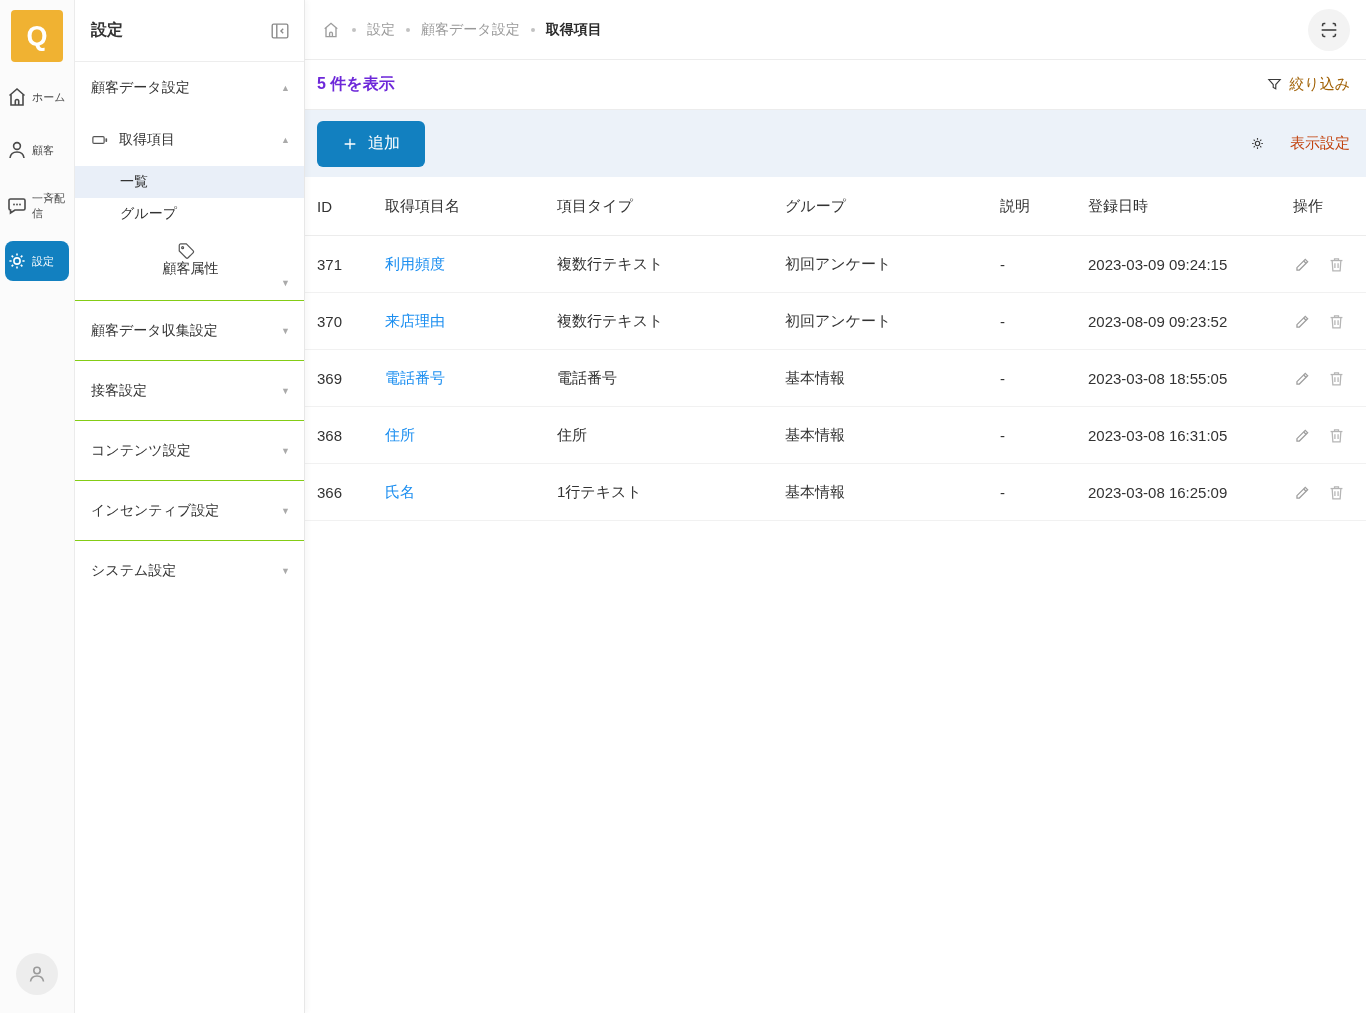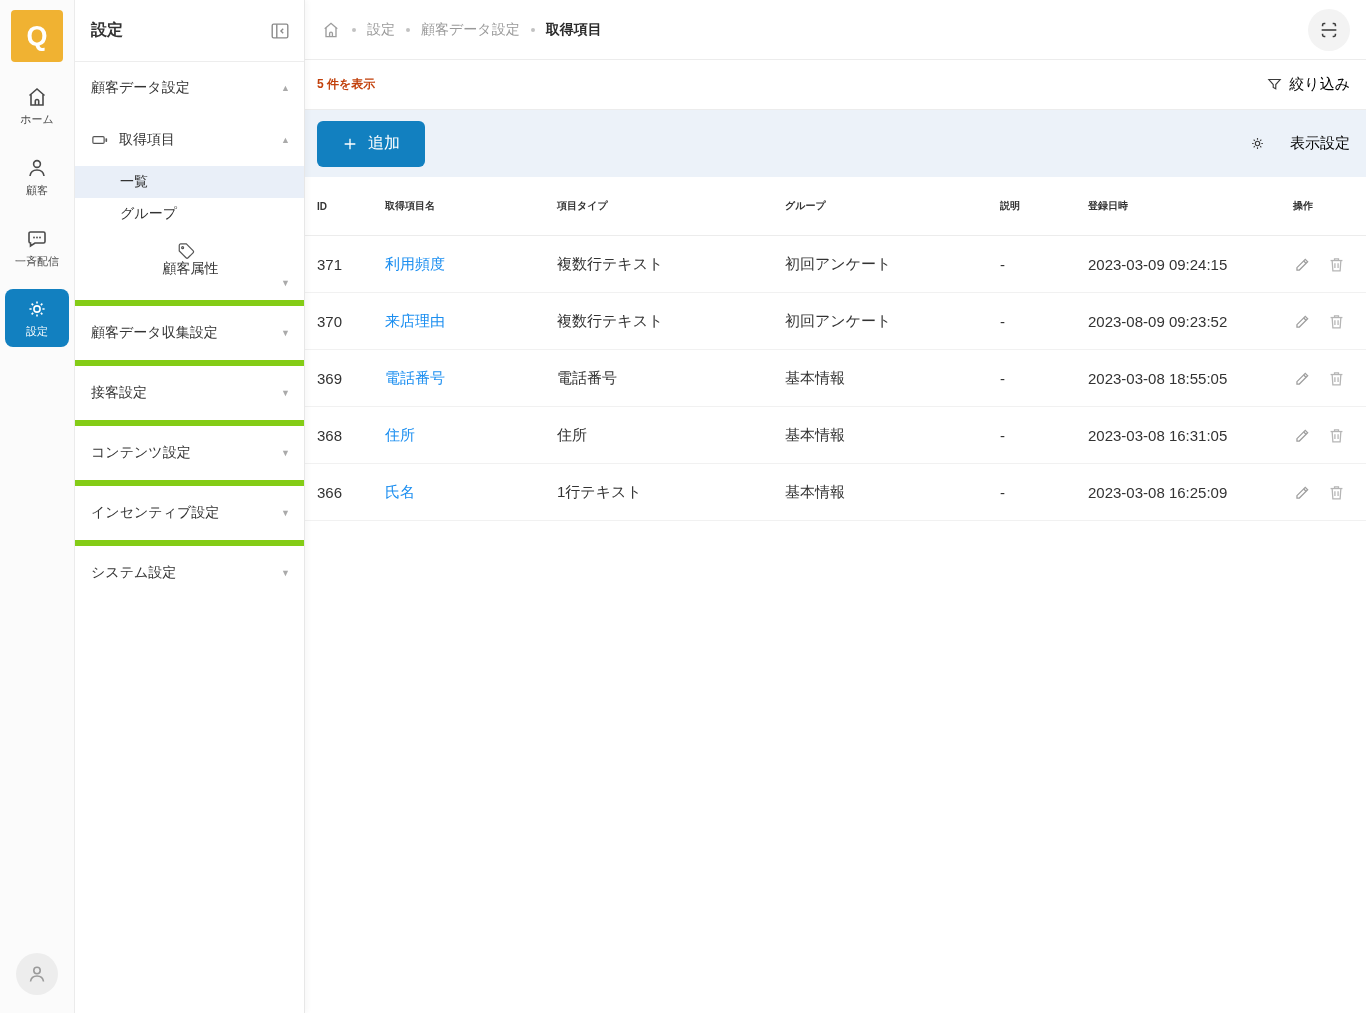--- a/index.html
+++ b/index.html
@@ -15,21 +15,21 @@
     position:absolute; left:0; top:0; bottom:0; width:75px;
     background:#fbfbfb; border-right:1px solid #ebebeb;
     display:flex; flex-direction:column; align-items:center; z-index:3;
   }
   .rail-logo {
     width:52px; height:52px; margin-top:10px; border-radius:4px;
     background:#f0b232; color:#fff; display:flex; align-items:center; justify-content:center;
     font-size:27px; font-weight:700; cursor:pointer;
   }
   .rail-item {
-    margin-top:17px; display:flex; flex-direction:column; align-items:center;
+    margin-top:17px; display:flex; flex-direction:row; align-items:center;
     gap:3px; color:#4a4a4a; font-size:11px; cursor:pointer; width:64px; padding:6px 0;
   }
   .rail-item svg { width:24px; height:24px; stroke:#4a4a4a; }
   .rail-item.active {
     background:#1280c0; border-radius:8px; color:#fff; margin-top:14px; padding:8px 0;
   }
   .rail-item.active svg { stroke:#fff; }
   .rail-avatar {
     margin-top:auto; margin-bottom:18px; width:42px; height:42px; border-radius:50%;
     background:#ededed; display:flex; align-items:center; justify-content:center; cursor:pointer;
@@ -57,21 +57,21 @@
   .sb-item .mi { width:18px; height:18px; margin-right:10px; }
   .sb-item .mi svg { width:18px; height:18px; stroke:#555; }
   .sb-sub {
     display:flex; align-items:center; height:32px; padding-left:45px; font-size:14px;
     color:#333; cursor:pointer;
   }
   .sb-sub.selected { background:#e9eff8;text-align:right; }
   .sb-gap { height:12px; }
   .sb-gap2 { height:8px; }
   .sb-section {
-    height:60px; border-top:6px solid #84cc16; display:flex; align-items:center;
+    height:60px; border-top:1px solid #84cc16; display:flex; align-items:center;
     padding:0 14px 0 16px; font-size:14px; color:#333; cursor:pointer;
   }
   .sb-section .caret { margin-left:auto; font-size:9px; color:#aaa; }
 
   
   .main { position:absolute; left:305px; top:0; right:0; bottom:0; background:#fff; }
   .topbar {
     height:60px; border-bottom:1px solid #ececec; display:flex; align-items:center;
     padding:0 16px;
   }
@@ -84,47 +84,47 @@
   .scan-btn {
     margin-left:auto; width:42px; height:42px; border-radius:50%; background:#f3f3f3;
     display:flex; align-items:center; justify-content:center; cursor:pointer;
   }
   .scan-btn svg { width:22px; height:22px; stroke:#3c3c3c; }
 
   .countbar {
     height:50px; border-bottom:1px solid #ececec; display:flex; align-items:center;
     padding:0 16px 0 12px;
   }
-  .count-text { font-size:12px; font-weight:600; color:#c2410c; }
+  .count-text { font-size:16px; font-weight:600; color:#6d28d9; }
   .filter-btn {
     margin-left:auto; display:flex; align-items:center; gap:6px; font-size:15px;
-    font-weight:500; color:#000000; cursor:pointer;
+    font-weight:500; color:#a16207; cursor:pointer;
   }
   .filter-btn svg { width:17px; height:17px; stroke:#3a3a3a; }
 
   .toolbar {
     height:67px; background:#ecf2f9; display:flex; align-items:center; padding:0 16px 0 12px;
   }
   .add-btn {
     width:108px; height:46px; background:#1280c0; border:none; border-radius:6px; color:#fff;
     display:flex; align-items:center; justify-content:center; gap:10px; font-size:16px;
     cursor:pointer; font-family:Liberation Sans, sans-serif;
   }
   .add-btn svg { width:16px; height:16px; stroke:#fff; }
   .display-btn {
     margin-left:auto; display:flex; align-items:center; gap:24px; font-size:15px;
-    font-weight:500; color:#000000; cursor:pointer;
+    font-weight:500; color:#c2410c; cursor:pointer;
   }
   .display-btn svg { width:17px; height:17px; stroke:#3a3a3a; }
 
   .grid-row {
     display:grid; grid-template-columns:68px 172px 228px 215px 88px 205px 1fr;
     padding-left:12px; align-items:center;
   }
-  .table-header { height:59px; font-size:10px; font-weight:700; color:#333; border-bottom:1px solid #ececec; }
+  .table-header { height:59px; font-size:15px; font-weight:400; color:#333; border-bottom:1px solid #ececec; }
   .table-row { height:57px; font-size:15px; color:#333; border-bottom:1px solid #f1f1f1; }
   .cell-link { color:#1b8ef0; font-weight:500; cursor:pointer; }
   .ops { display:flex; align-items:center; gap:15px; }
   .op-btn { width:19px; height:19px; cursor:pointer; }
   .op-btn svg { width:19px; height:19px; }
   .op-edit svg { stroke:#9e9e9e; }
   .op-del svg { stroke:#b5b5b5; }
 </style>
 </head>
 <body>

